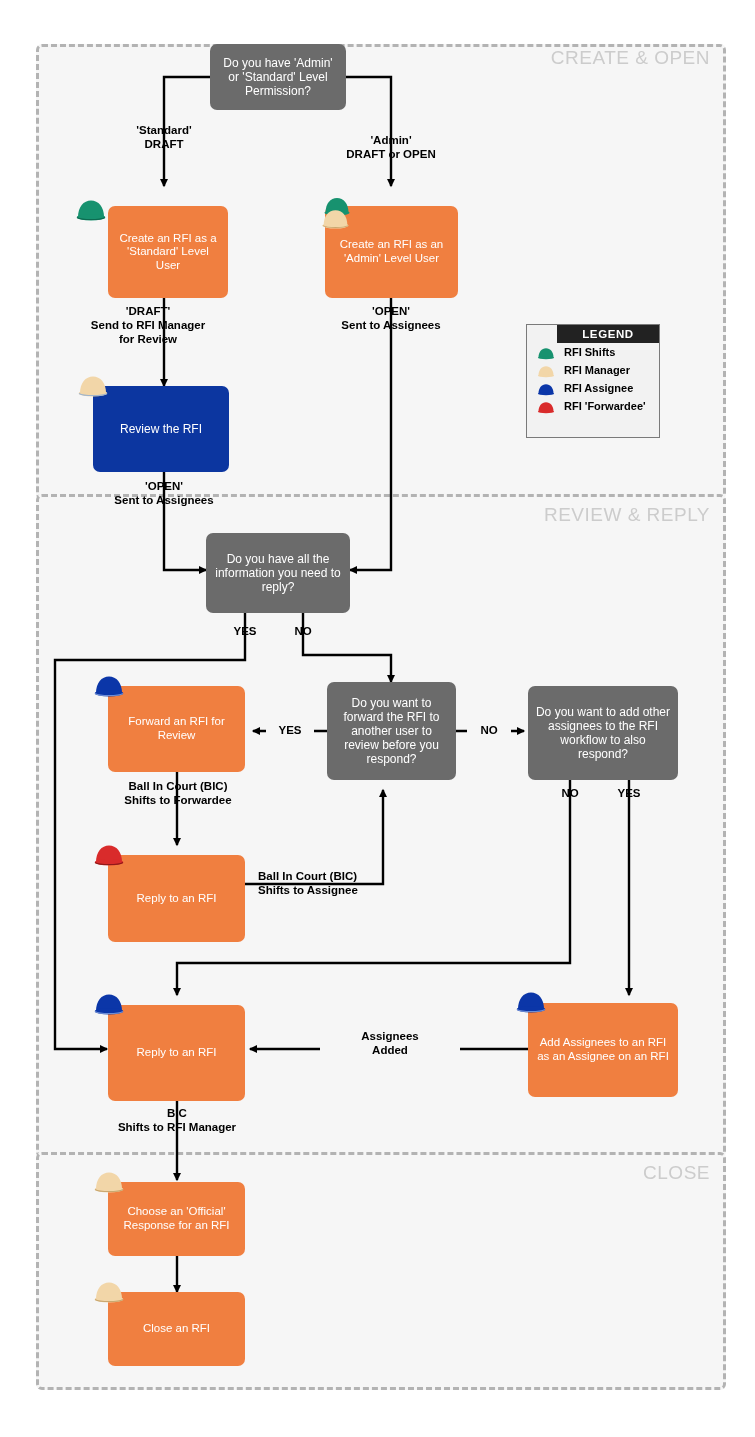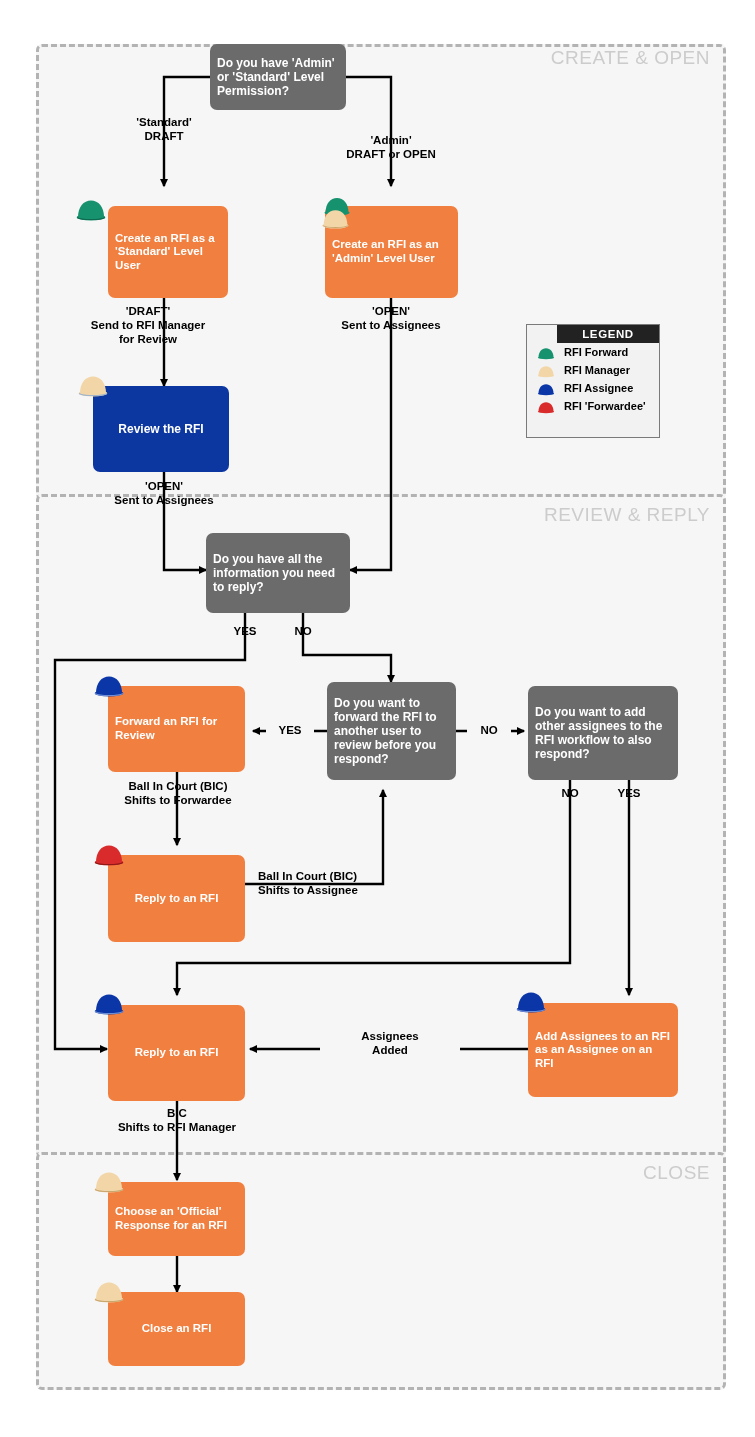--- a/index.html
+++ b/index.html
@@ -7,21 +7,21 @@
        font-family:"Liberation Sans",sans-serif;-webkit-font-smoothing:antialiased;}
   #stage{position:absolute;left:0;top:0;width:755px;height:1437px;overflow:hidden;background:#ffffff;}
 
   
   .lane{position:absolute;border:3px dashed #b3b3b3;border-radius:6px;background:#f6f6f6;}
   .lane-title{position:absolute;font-weight:normal;color:#cccccc;letter-spacing:.5px;
               font-size:19px;line-height:19px;white-space:nowrap;text-align:right;}
 
   
   .node{position:absolute;border-radius:7px;display:flex;align-items:center;justify-content:center;
-        text-align:left;color:#ffffff;font-weight:bold;box-sizing:border-box;padding:4px 7px;}
+        text-align:center;color:#ffffff;font-weight:normal;box-sizing:border-box;padding:4px 7px;}
   .node span{display:block;line-height:1.18;}
   .n-action{background:#f07f40;font-size:11.5px;}
   .n-decision{background:#6b6b6b;font-size:12px;}
   .n-review{background:#0c36a0;font-size:12px;}
 
   
   .elabel{position:absolute;font-size:11.5px;font-weight:bold;color:#000;line-height:1.22;
           white-space:pre;background:transparent;}
   .elabel.c{text-align:center;}
   .elabel.l{text-align:left;}
@@ -210,21 +210,21 @@
     <span>Close an RFI</span>
   </div>
   <div class="hat" style="left:92px;top:1278px;">
     <svg viewBox="0 0 34 26" width="34" height="26">
       <path d="M4 21 C4 11 9.5 4.5 17 4.5 C24.5 4.5 30 11 30 21 Z" fill="#f2d6a8"></path>
       <ellipse cx="17" cy="21.3" rx="14.2" ry="3.2" fill="#f2d6a8"></ellipse>
       <path d="M3 21.4 C8 24.2 26 24.2 31 21.4" stroke="#c9a870" stroke-width="1.2" fill="none"></path>
     </svg>
   </div>
 
-  <div class="elabel c" style="left:94px;top:115px;width:140px;">'Standard'
+  <div class="elabel c" style="left:94px;top:123px;width:140px;">'Standard'
 DRAFT</div>
   <div class="elabel c" style="left:321px;top:133px;width:140px;">'Admin'
 DRAFT or OPEN</div>
   <div class="elabel c" style="left:68px;top:304px;width:160px;">'DRAFT'
 Send to RFI Manager
 for Review</div>
   <div class="elabel c" style="left:321px;top:304px;width:140px;">'OPEN'
 Sent to Assignees</div>
   <div class="elabel c" style="left:94px;top:479px;width:140px;">'OPEN'
 Sent to Assignees</div>
@@ -249,21 +249,21 @@
 
   <div id="legend" style="left:526px;top:324px;width:134px;height:114px;">
     <div id="legend-title">LEGEND</div>
     <div class="leg-row">
       <span class="lh">
         <svg viewBox="0 0 34 24" width="22" height="15">
           <path d="M5 20 C5 11 10 5 17 5 C24 5 29 11 29 20 Z" fill="#17926f"></path>
           <ellipse cx="17" cy="20.2" rx="13" ry="2.6" fill="#17926f"></ellipse>
         </svg>
       </span>
-      <span class="lt">RFI Forward</span>
+      <span class="lt">RFI Shifts</span>
     </div>
     <div class="leg-row">
       <span class="lh">
         <svg viewBox="0 0 34 24" width="22" height="15">
           <path d="M5 20 C5 11 10 5 17 5 C24 5 29 11 29 20 Z" fill="#f2d6a8"></path>
           <ellipse cx="17" cy="20.2" rx="13" ry="2.6" fill="#f2d6a8"></ellipse>
         </svg>
       </span>
       <span class="lt">RFI Manager</span>
     </div>

